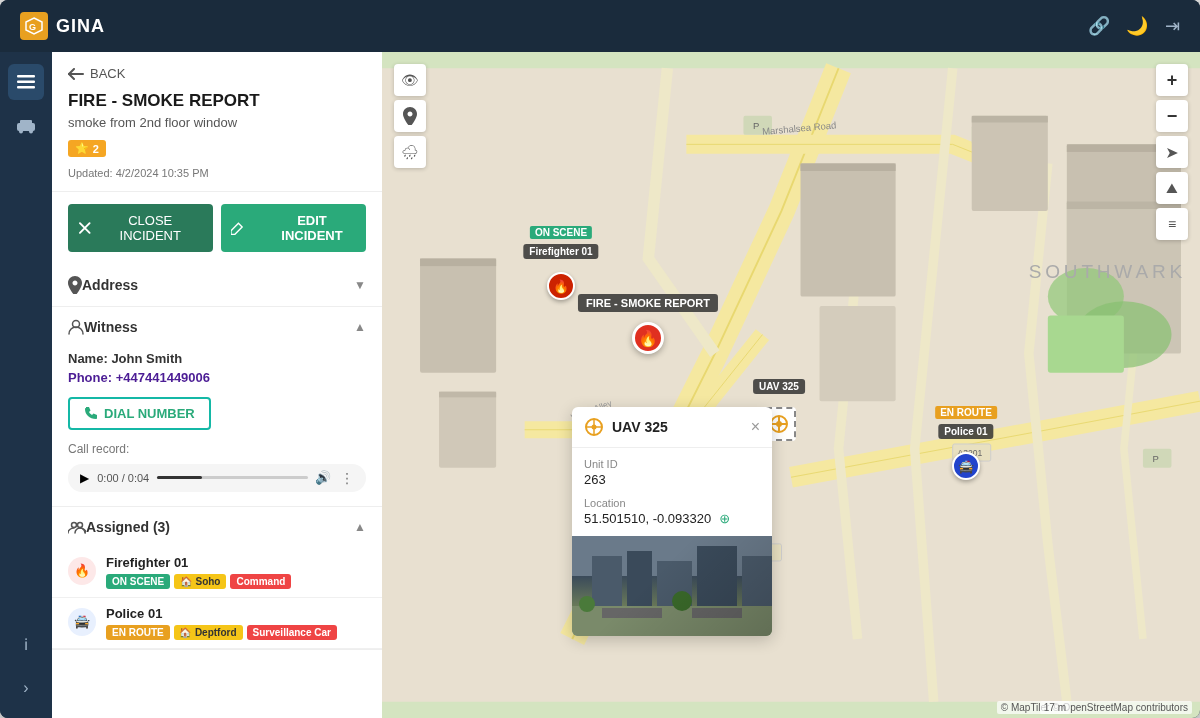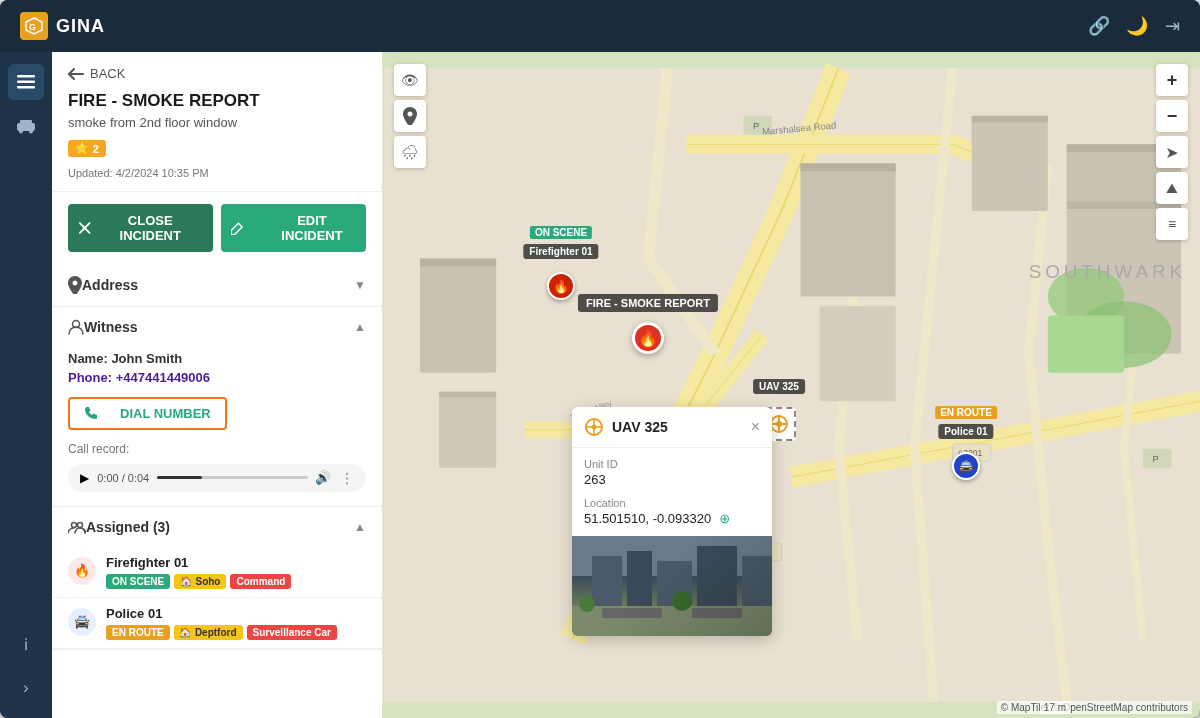--- a/index.html
+++ b/index.html
@@ -153,21 +153,21 @@
       padding: 12px 16px;
     }
     .btn-close {
       flex: 1;
       background: #2a7a5a;
       color: white;
       border: none;
       border-radius: 4px;
       padding: 9px 10px;
       font-size: 13px;
-      font-weight: 700;
+      font-weight: 400;
       cursor: pointer;
       display: flex;
       align-items: center;
       justify-content: center;
       gap: 6px;
     }
     .btn-edit {
       flex: 1;
       background: #2aaa7a;
       color: white;
@@ -212,22 +212,22 @@
       font-size: 13px;
       color: #4c1d95;
       margin-bottom: 12px;
     }
     .witness-name span, .witness-phone span {
       font-weight: 700;
     }
     .dial-btn {
       display: flex;
       align-items: center;
-      gap: 22px;
-      border: 2px solid #f97316;
+      gap: 6px;
+      border: 2px solid #14b8a6;
       color: #2aaa7a;
       background: white;
       border-radius: 4px;
       padding: 7px 14px;
       font-size: 13px;
       font-weight: 600;
       cursor: pointer;
       margin-bottom: 12px;
     }
     .call-record-label {

